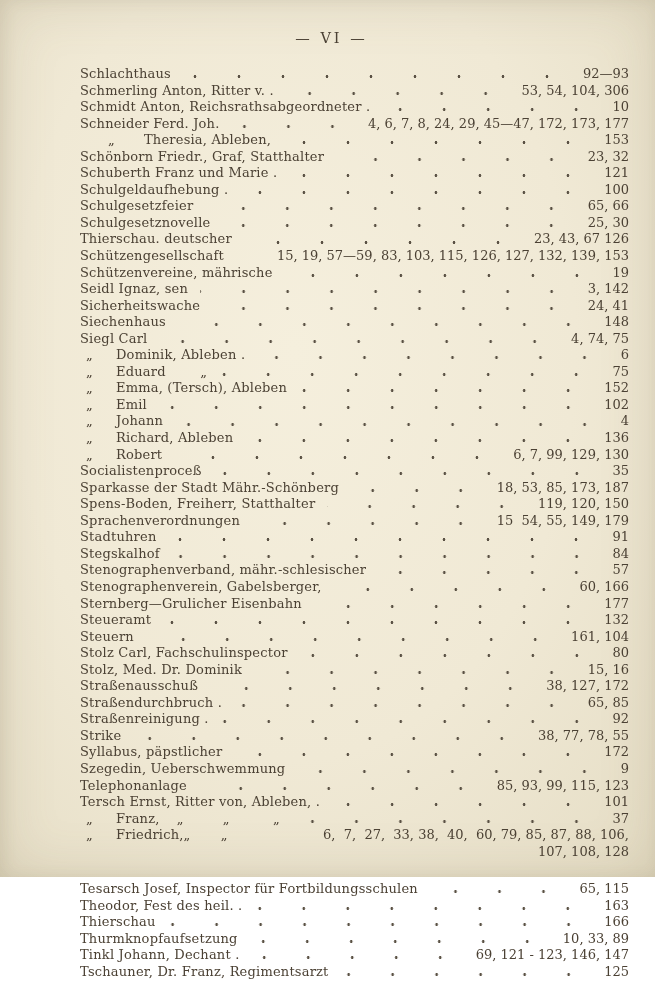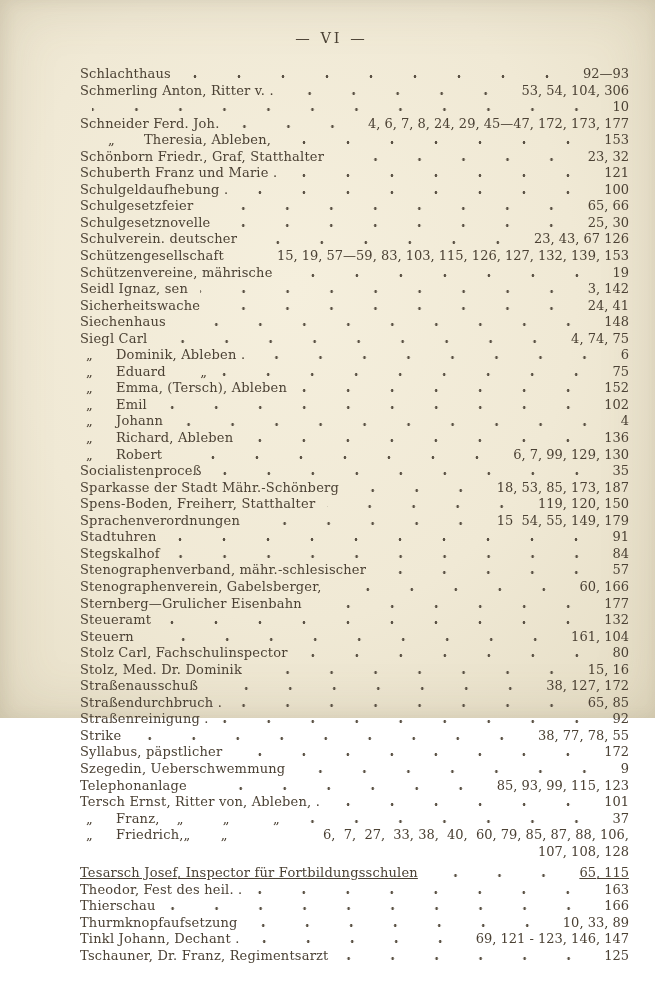--- a/index.html
+++ b/index.html
@@ -6,21 +6,21 @@
     margin: 0;
     padding: 0;
     width: 655px;
     height: 1005px;
     overflow: hidden;
     font-family: "DejaVu Serif", "Liberation Serif", serif;
   }
   .page {
     position: relative;
     width: 655px;
-    height: 718px;
+    height: 877px;
     background:
       radial-gradient(ellipse at 45% 40%, var(--paper-light) 0%, var(--paper) 55%, var(--paper-dark) 100%);
     box-shadow: inset 0 0 55px rgba(120,104,70,0.18), inset 4px 0 14px rgba(110,95,65,0.10);
     color: var(--ink);
   }
   .page-number {
     position: absolute;
     top: 30px;
     left: 0;
     width: 655px;
@@ -37,21 +37,21 @@
     width: 549px;
   }
   .row {
     display: flex;
     align-items: flex-end;
     height: 16.55px;
     line-height: 16.55px;
     font-size: 13px;
     white-space: pre;
   }
-  .row.gap-before { margin-top: 5px; text-decoration: underline; }
+  .row.gap-before { margin-top: 21px; }
   .prefix {
     flex: 0 0 auto;
     white-space: pre;
   }
   .sub1 .prefix { margin-left: 28px; width: 36px; }
   .sub2 .prefix { margin-left: 6px;  width: 30px; }
   .label {
     flex: 0 0 auto;
     white-space: pre;
     letter-spacing: 0.2px;
@@ -87,20 +87,21 @@
 
   <div class="row">
     
     <span class="label">Schmerling Anton, Ritter v. .</span>
     <span class="leader"></span>
     <span class="pages">53, 54, 104, 306</span>
   </div>
 
   <div class="row">
     
+    <span class="label">Schmidt Anton, Reichsrathsabgeordneter .</span>
     <span class="leader"></span>
     <span class="pages">10</span>
   </div>
 
   <div class="row">
     
     <span class="label">Schneider Ferd. Joh.</span>
     <span class="leader"></span>
     <span class="pages">4, 6, 7, 8, 24, 29, 45—47, 172, 173, 177</span>
   </div>
@@ -142,21 +143,21 @@
 
   <div class="row">
     
     <span class="label">Schulgesetznovelle</span>
     <span class="leader"></span>
     <span class="pages">25, 30</span>
   </div>
 
   <div class="row">
     
-    <span class="label">Schulverein. deutscher</span>
+    <span class="label">Thierschau. deutscher</span>
     <span class="leader"></span>
     <span class="pages">23, 43, 67 126</span>
   </div>
 
   <div class="row no-dots">
     
     <span class="label">Schützengesellschaft</span>
     <span class="leader"></span>
     <span class="pages">15, 19, 57—59, 83, 103, 115, 126, 127, 132, 139, 153</span>
   </div>

